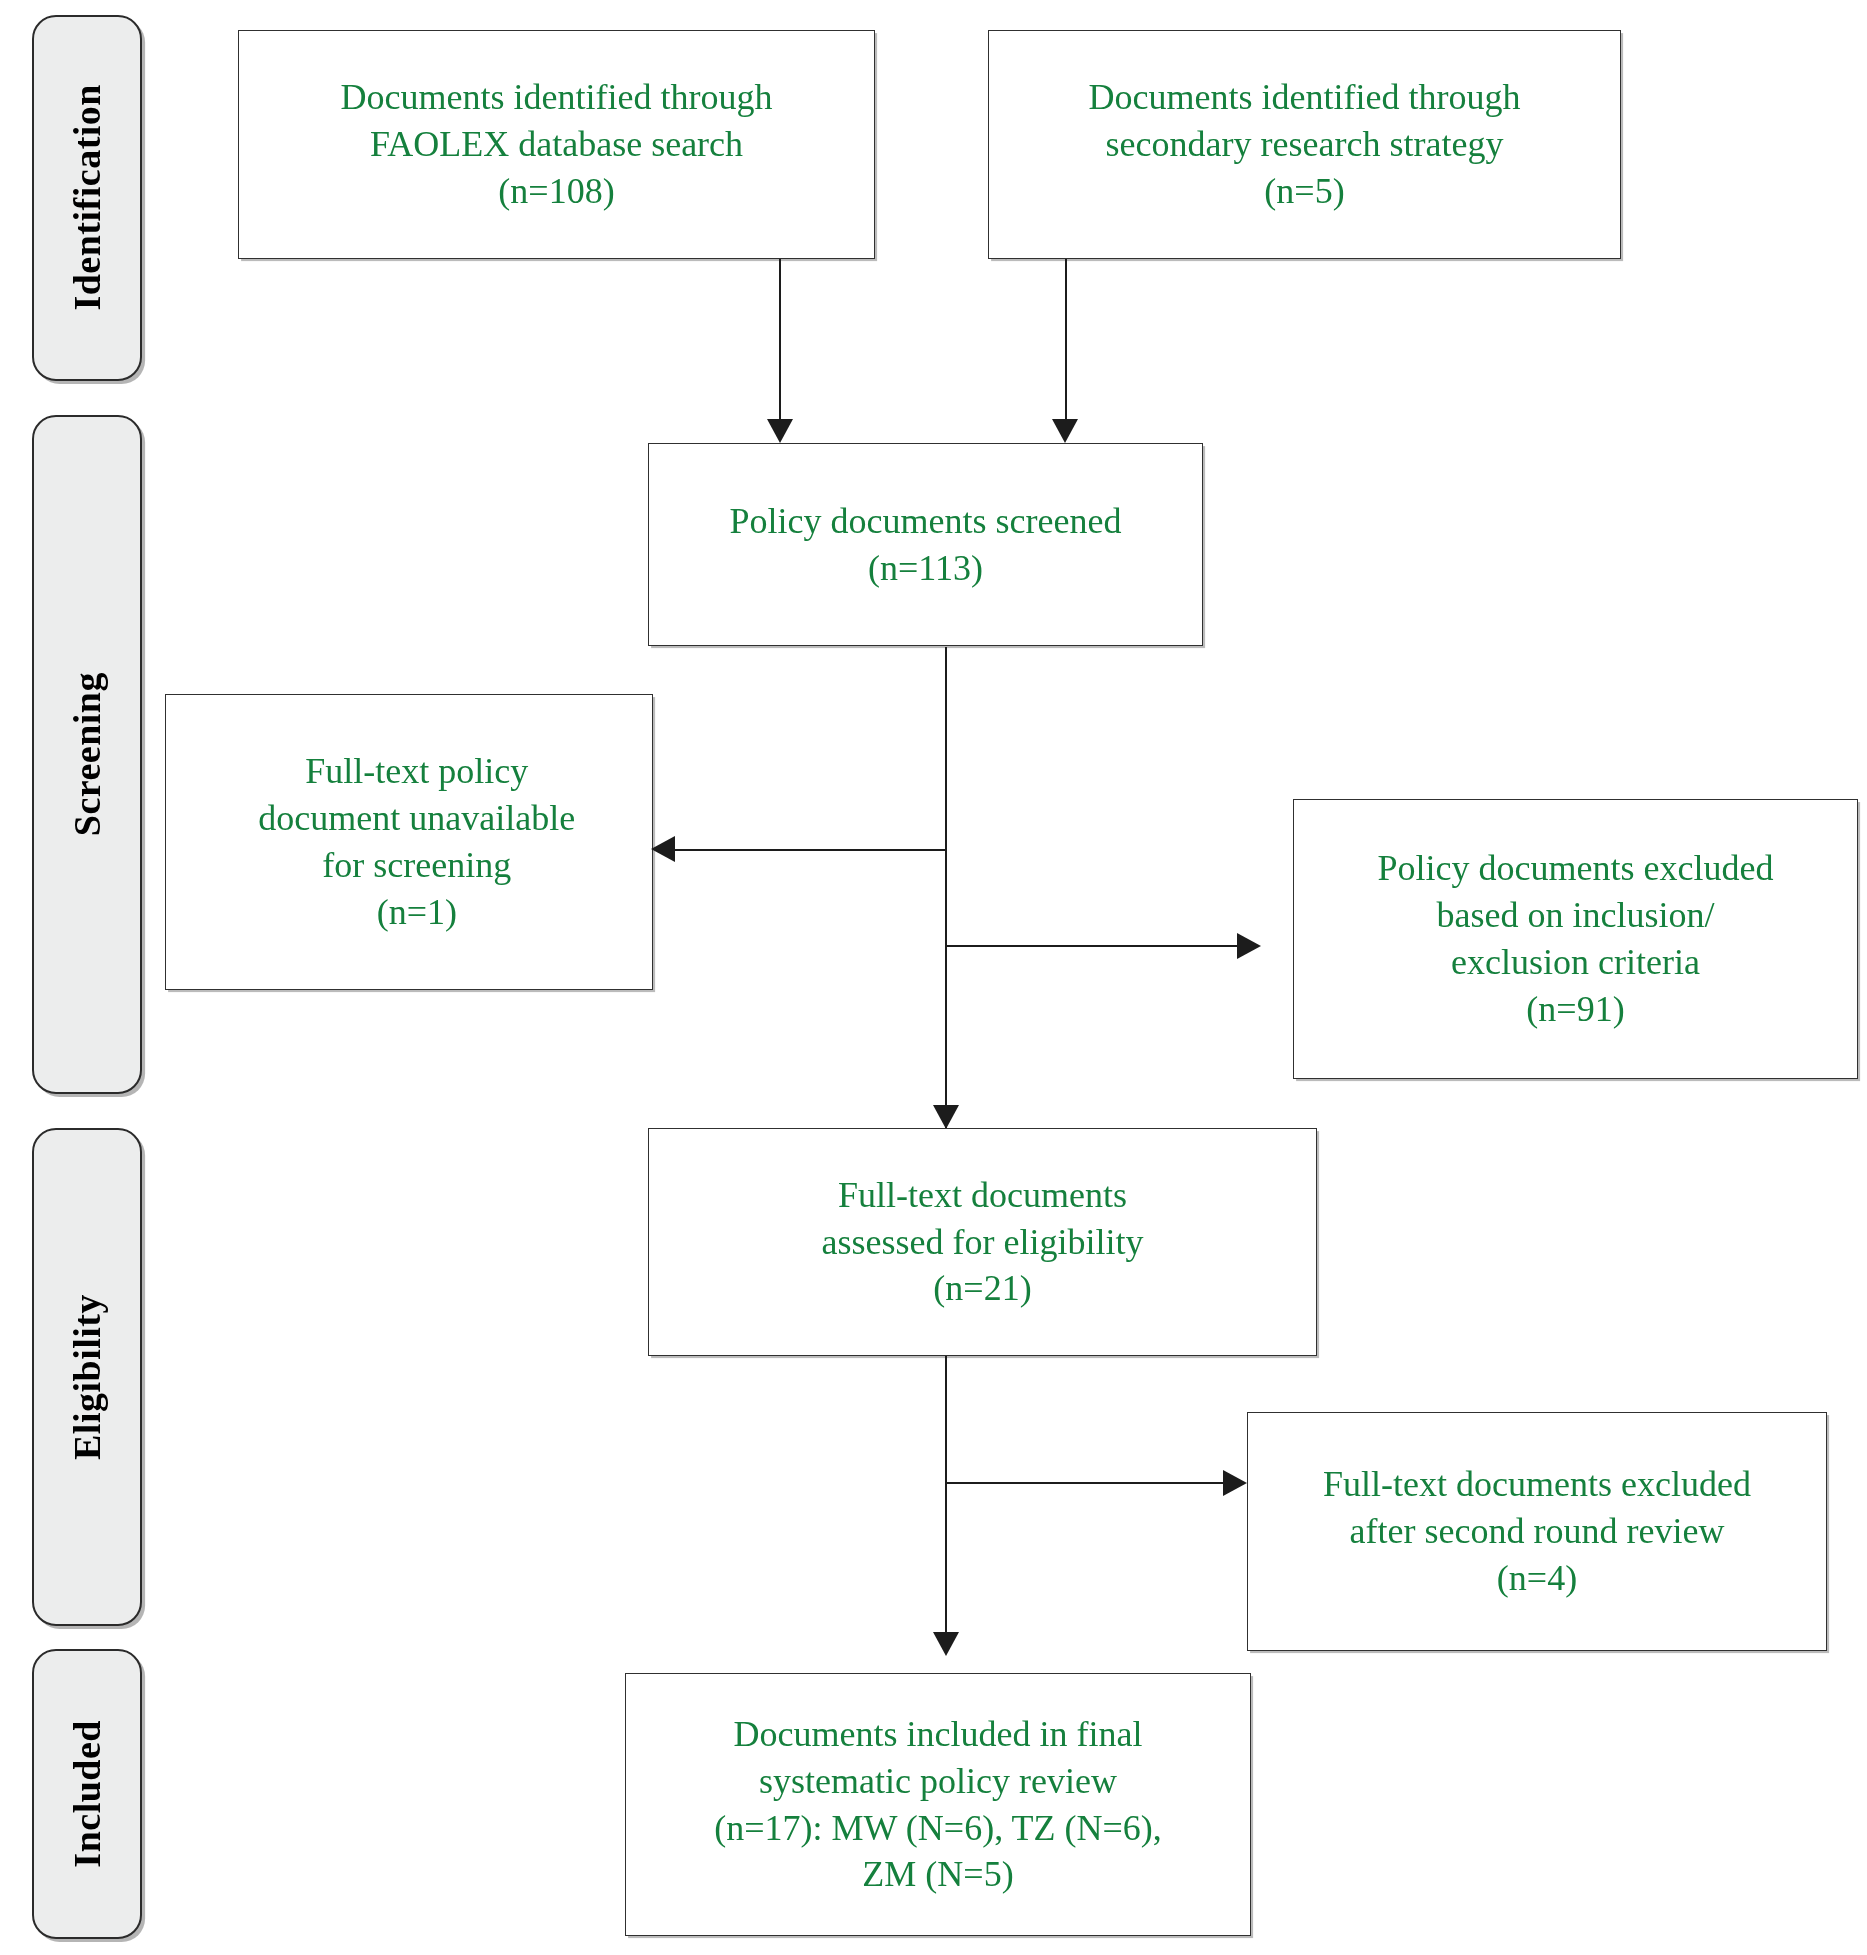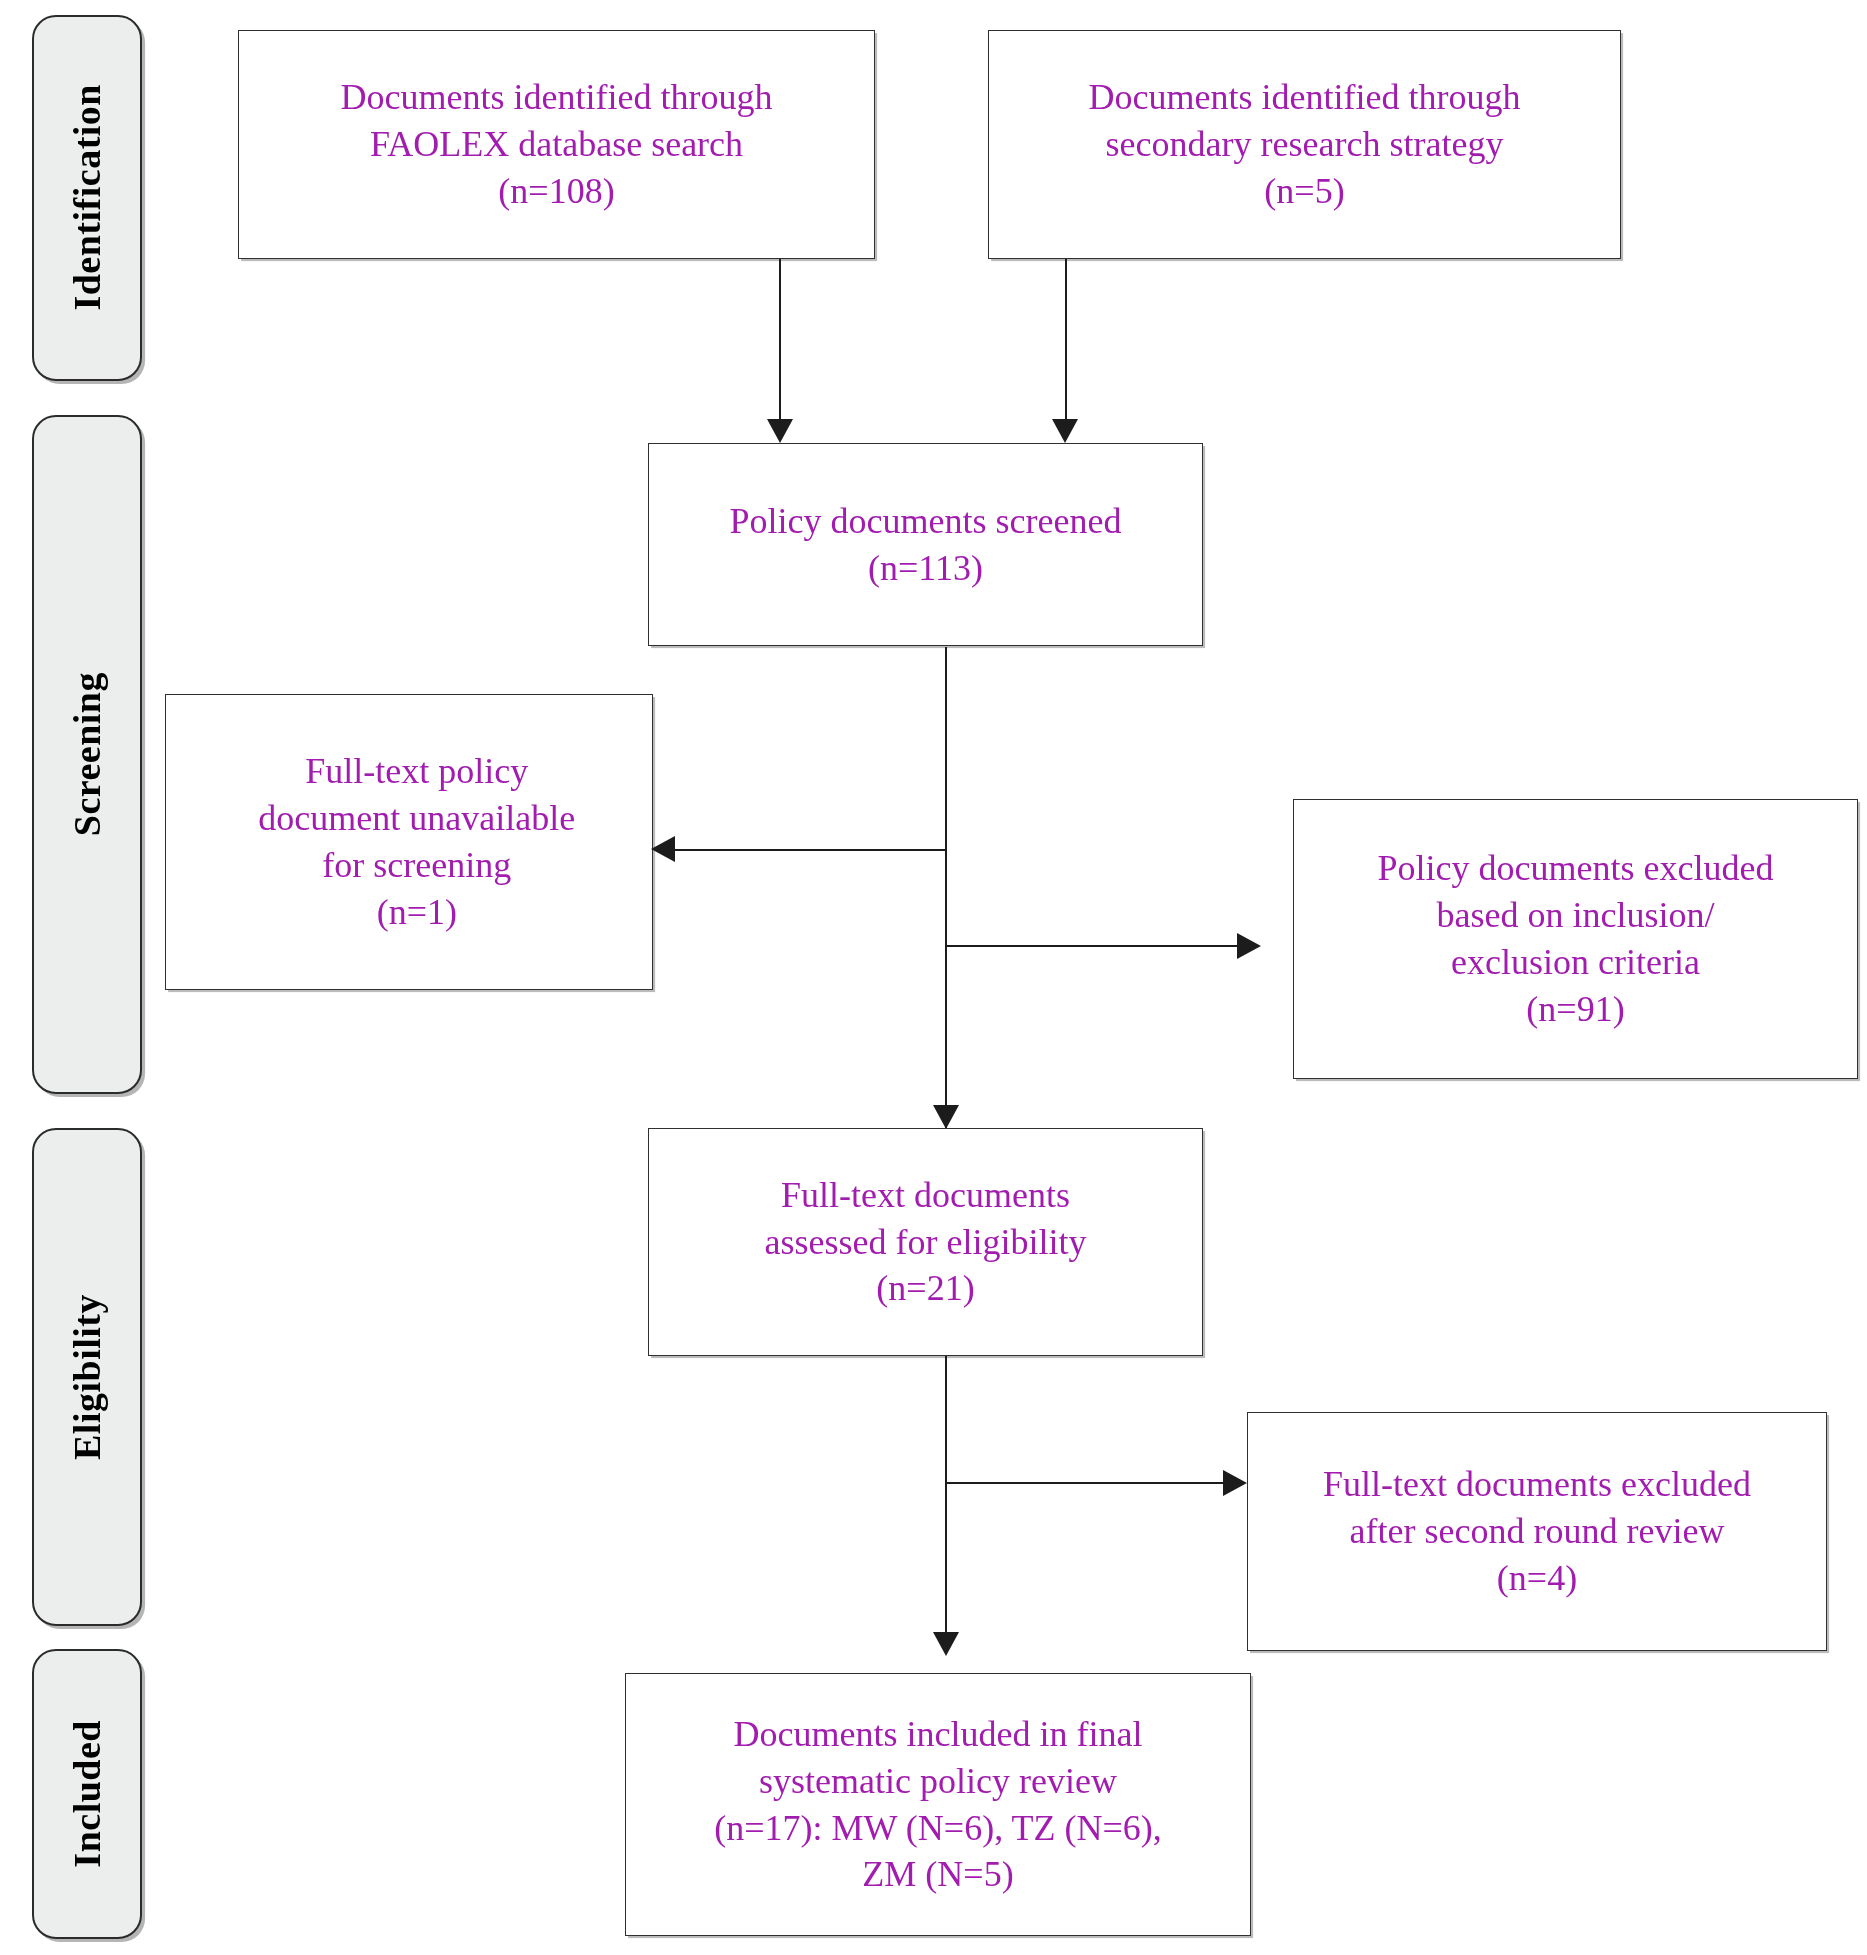--- a/index.html
+++ b/index.html
@@ -49,21 +49,21 @@
     box-shadow: 2.6px 2.6px 0 -0.5px rgba(120,120,120,0.5);
     display: flex;
     align-items: center;
     justify-content: center;
     padding: 5.2px 11.4px;
   }
   .flow-box .box-text {
     text-align: center;
     font-size: 36px;
     line-height: 1.30;
-    color: #a21caf;
+    color: #15803d;
     white-space: pre-line;
   }
 
   
   .vline, .hline {
     position: absolute;
     background: #1c1c1c;
   }
   .vline { width: 2.1px; }
   .hline { height: 2.1px; }
@@ -148,21 +148,21 @@
 
   <div class="vline" style="left:945px; top:647px; height:482px;"></div>
   <div class="arrow-down" style="left:933px; top:1105px;"></div>
 
   <div class="hline" style="left:674px; top:849px; width:272px;"></div>
   <div class="arrow-left" style="left:651px; top:836px;"></div>
 
   <div class="hline" style="left:945px; top:945px; width:295px;"></div>
   <div class="arrow-right" style="left:1237px; top:933px;"></div>
 
-  <div class="flow-box" style="left:648px; top:1128px; width:555px; height:228px;">
+  <div class="flow-box" style="left:648px; top:1128px; width:669px; height:228px;">
     <span class="box-text">Full-text documents
 assessed for eligibility
 (n=21)</span>
   </div>
 
   <div class="flow-box" style="left:1247px; top:1412px; width:580px; height:239px;">
     <span class="box-text">Full-text documents excluded
 after second round review
 (n=4)</span>
   </div>

